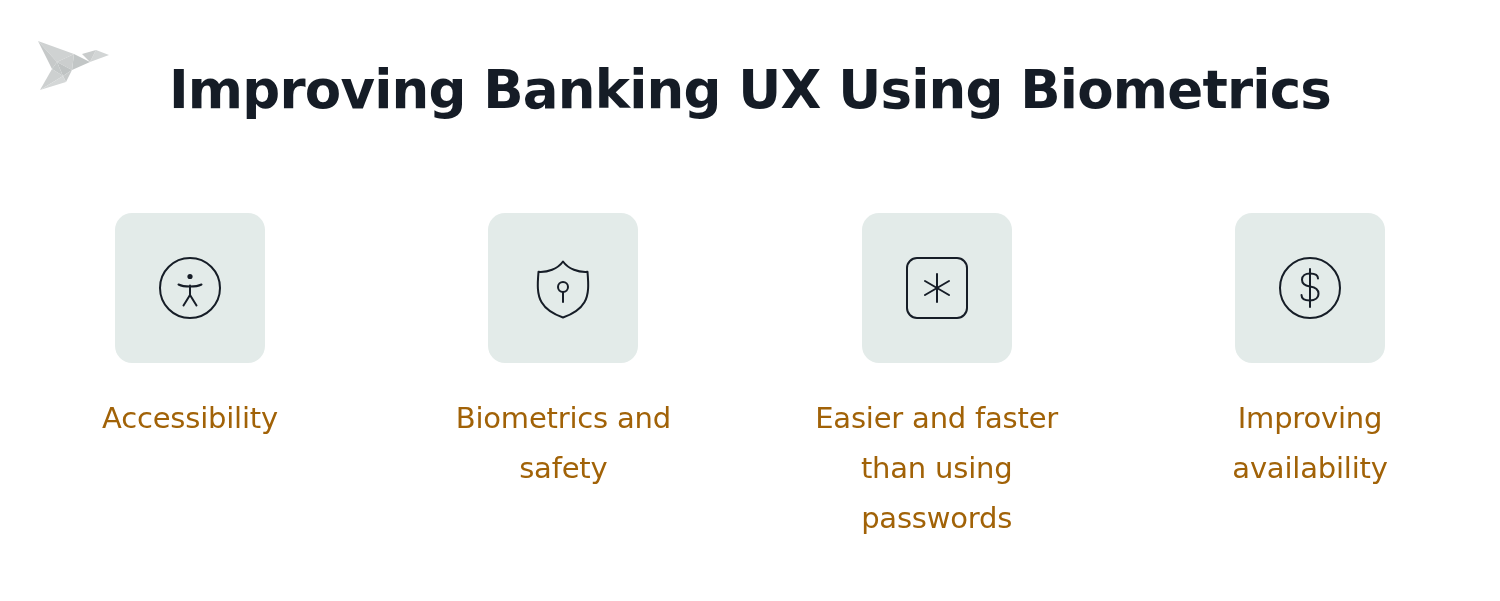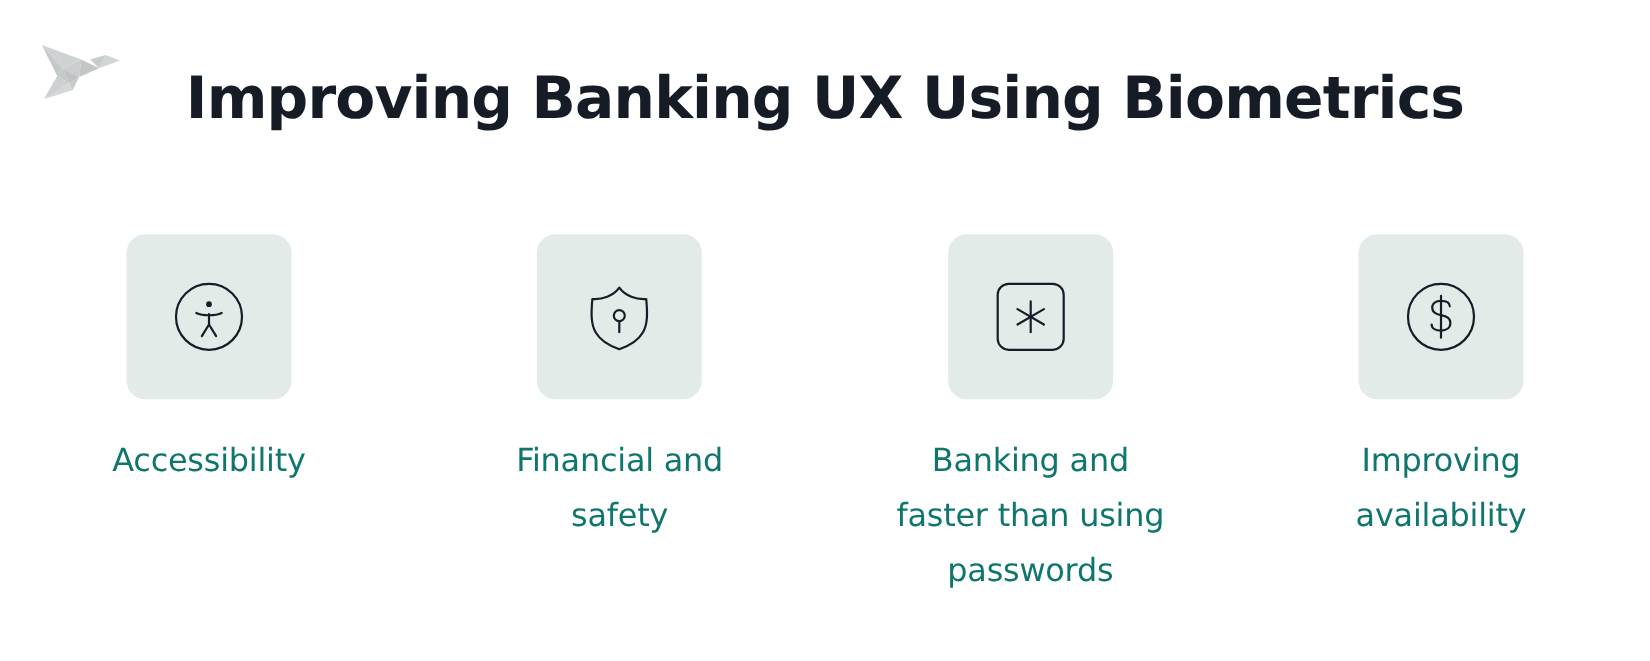--- a/index.html
+++ b/index.html
@@ -79,21 +79,21 @@
     display: block;
   }
 
   .caption {
     margin-top: 30px;
     width: 270px;
     text-align: center;
     font-family: "DejaVu Sans", sans-serif;
     font-size: 29px;
     font-weight: 400;
-    color: #0f766e;
+    color: #a16207;
     line-height: 1.73;
     letter-spacing: -0.2px;
   }
 </style>
 </head>
 <body>
 
 <div class="slide">
 
   <div class="logo">
@@ -135,35 +135,35 @@
     <div class="card">
       <div class="tile">
         <span>
           <svg width="64" height="64" viewBox="0 0 64 64" fill="none" stroke="#161d27" stroke-width="2" stroke-linecap="round" stroke-linejoin="round">
             <path d="M32 5.5 C26.5 13.2 16.5 16.4 7.5 15.8 C6.4 28.5 6.0 38.4 10.6 46.3 C15.2 54.2 23.0 58.4 32 61.5 C41.0 58.4 48.8 54.2 53.4 46.3 C58.0 38.4 57.6 28.5 56.5 15.8 C47.5 16.4 37.5 13.2 32 5.5 Z"></path>
             <circle cx="32" cy="31" r="5"></circle>
             <path d="M32 36 L32 46"></path>
           </svg>
         </span>
       </div>
-      <div class="caption">Financial and safety</div>
+      <div class="caption">Biometrics and safety</div>
     </div>
 
     <div class="card">
       <div class="tile">
         <span>
           <svg width="64" height="64" viewBox="0 0 64 64" fill="none" stroke="#161d27" stroke-width="2" stroke-linecap="round" stroke-linejoin="round">
             <rect x="2" y="2" width="60" height="60" rx="10"></rect>
             <path d="M32 18 L32 46"></path>
             <path d="M20 25 L44 39"></path>
             <path d="M44 25 L20 39"></path>
           </svg>
         </span>
       </div>
-      <div class="caption">Banking and faster than using passwords</div>
+      <div class="caption">Easier and faster than using passwords</div>
     </div>
 
 
     <div class="card">
       <div class="tile">
         <span>
           <svg width="64" height="64" viewBox="0 0 64 64" fill="none" stroke="#161d27" stroke-width="2" stroke-linecap="round" stroke-linejoin="round">
             <circle cx="32" cy="32" r="30"></circle>
             <path d="M32 13 L32 51"></path>
             <path d="M40 22.5 C40 19.0 36.5 17.5 32 17.5 C27.5 17.5 24 19.6 24 23.8 C24 28.0 27.5 29.8 32 30.5 C36.5 31.2 40.5 33.0 40.5 37.6 C40.5 42.2 36.5 44.5 32 44.5 C27.5 44.5 23.5 42.8 23.5 39.0"></path>

